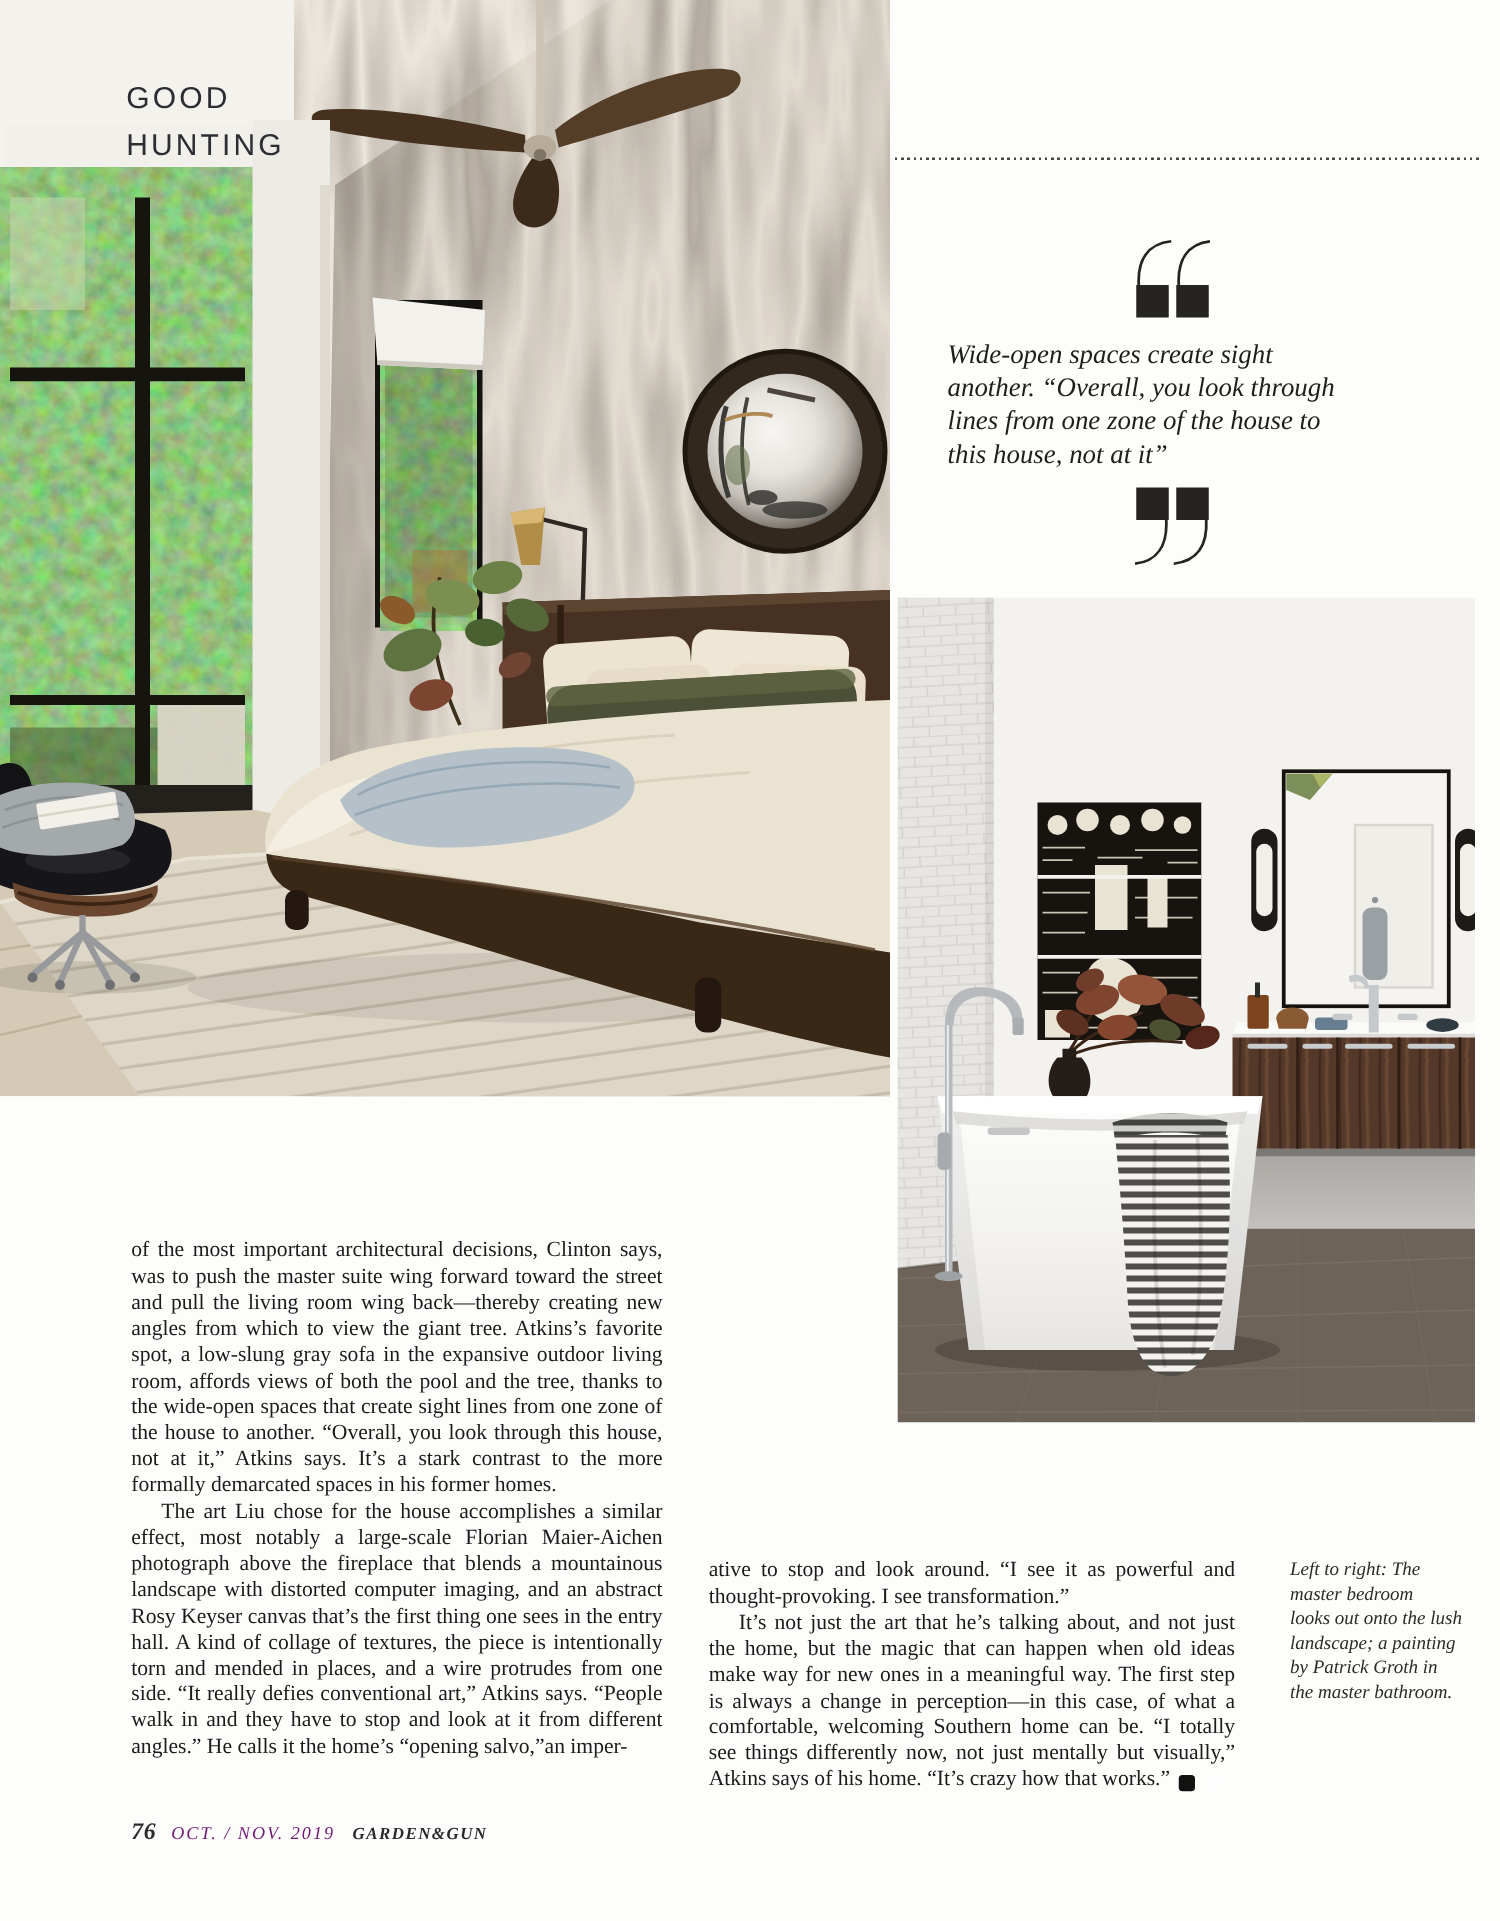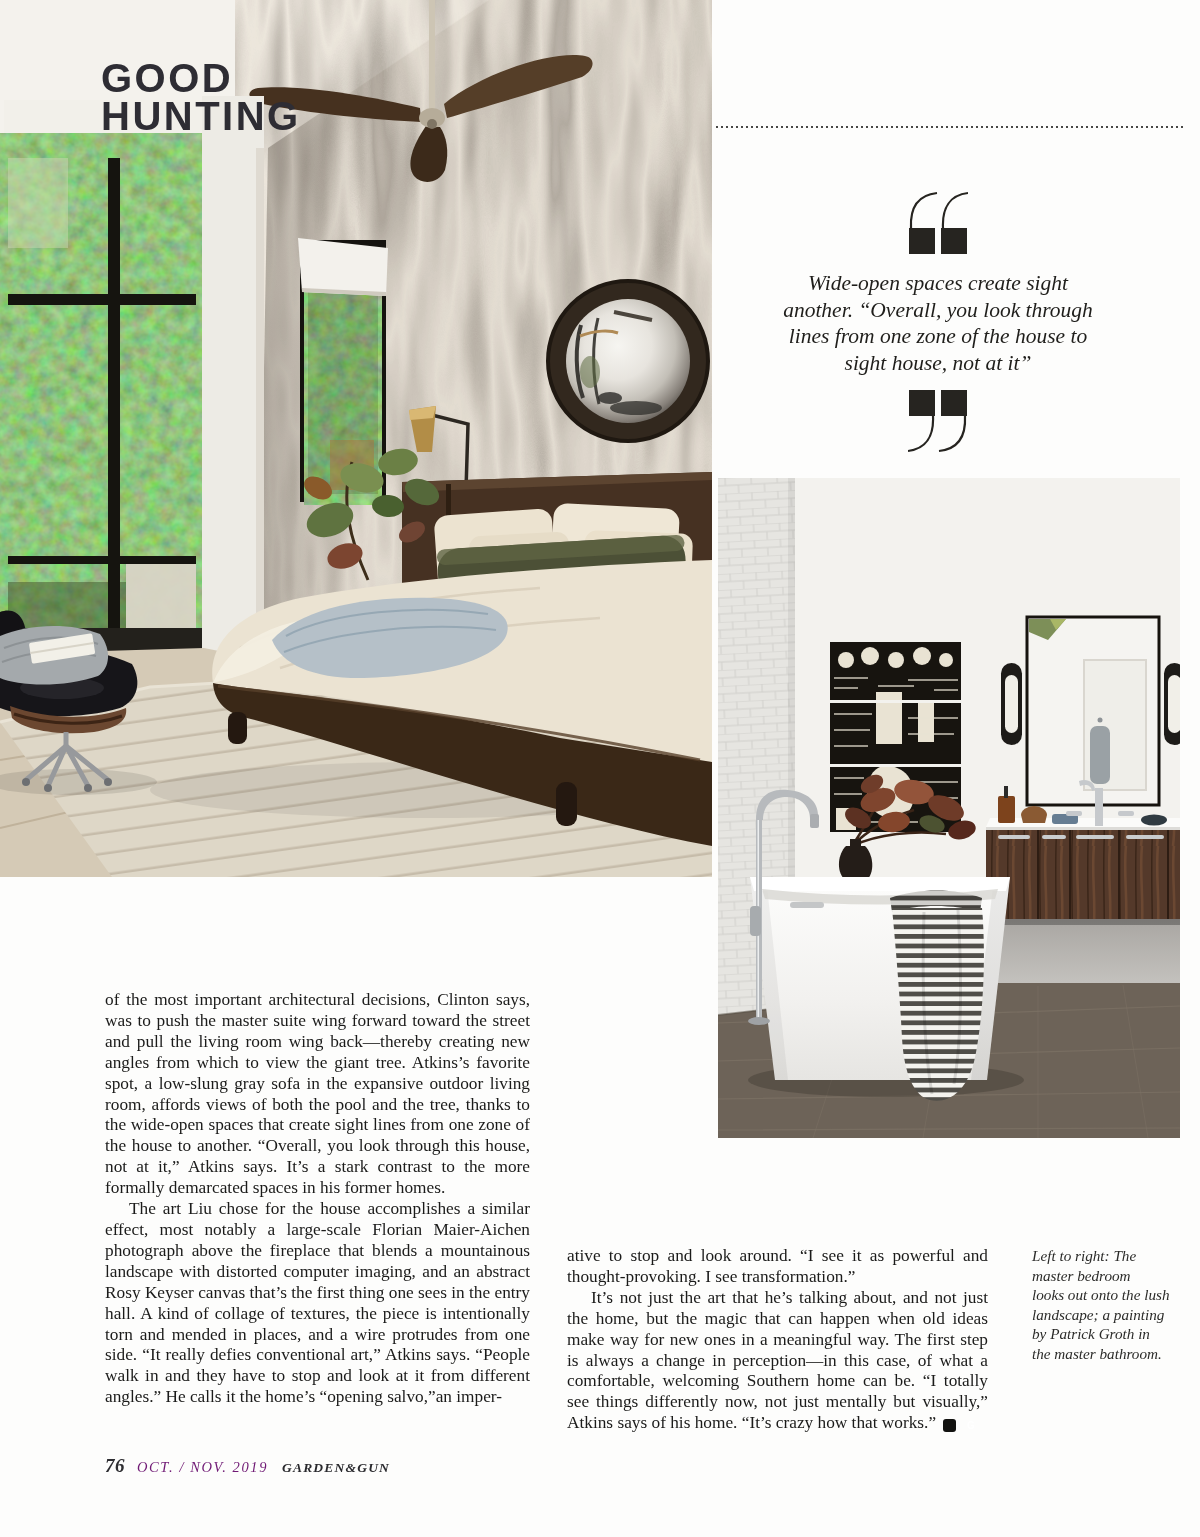--- a/index.html
+++ b/index.html
@@ -5,27 +5,27 @@
   html,body{margin:0;padding:0;background:#ffffff;}
   #page{position:relative;width:1200px;height:1537px;background:#fdfdfc;overflow:hidden;
         font-family:"Liberation Serif",serif;-webkit-font-smoothing:antialiased;}
   .abs{position:absolute;}
   
   #bedroom-photo{left:0;top:0;width:712px;height:877px;}
   #bathroom-photo{left:718px;top:478px;width:462px;height:660px;}
   #bedroom-photo svg,#bathroom-photo svg{display:block;width:100%;height:100%;}
   
   #page-title{left:101px;top:60px;line-height:37px;font-family:"Liberation Sans",sans-serif;
-      font-weight:700;font-size:40px;letter-spacing:2.5px;color:#2e2d34;}
+      font-weight:400;font-size:24px;letter-spacing:2.5px;color:#2e2d34;}
   #page-title .t2{margin-top:1px;}
   
   #dotted-rule{left:716px;top:126px;width:468px;height:2px;
       background:repeating-linear-gradient(to right,#474745 0 2px,transparent 2px 5px);}
   
-  #pull-quote{left:758px;top:190px;width:360px;text-align:center;color:#24231f;}
+  #pull-quote{left:758px;top:190px;width:360px;text-align:left;color:#24231f;}
   .qmark{display:block;margin:0 auto;}
   #quote-lines{margin-top:14px;margin-bottom:12px;font-style:italic;font-size:21.5px;
       line-height:26.5px;color:#1f1e1b;}
   
   .bodycol{font-size:17.3px;line-height:20.9px;color:#1b1b1a;text-align:justify;}
   .bodycol p{margin:0;}
   .bodycol p.indent{text-indent:24px;}
   #col1{left:105px;top:990px;width:425px;}
   #col2{left:567px;top:1246px;width:421px;}
   .endmark{display:inline-block;width:13px;height:13px;margin-left:7px;border-radius:3px;
@@ -371,21 +371,21 @@
         <path d="M3,38 C2,18 10,5 29,3"></path>
           <path d="M35,38 C34,18 42,5 60,3"></path>
       </g>
       <rect x="1" y="38" width="26" height="26" fill="#262420"></rect>
       <rect x="33" y="38" width="26" height="26" fill="#262420"></rect>
     </svg>
     <div id="quote-lines">
       <div>Wide-open spaces create sight</div>
       <div>another. “Overall, you look through</div>
       <div>lines from one zone of the house to</div>
-      <div>sight house, not at it”</div>
+      <div>this house, not at it”</div>
     </div>
     <svg class="qmark" width="60" height="66" viewBox="0 0 60 66">
       <g fill="none" stroke="#262420" stroke-width="2.2">
         <path d="M25,28 C26,48 18,61 0,63"></path>
           <path d="M57,28 C58,48 50,61 31,63"></path>
       </g>
       <rect x="1" y="2" width="26" height="26" fill="#262420"></rect>
       <rect x="33" y="2" width="26" height="26" fill="#262420"></rect>
     </svg>
   </div>

